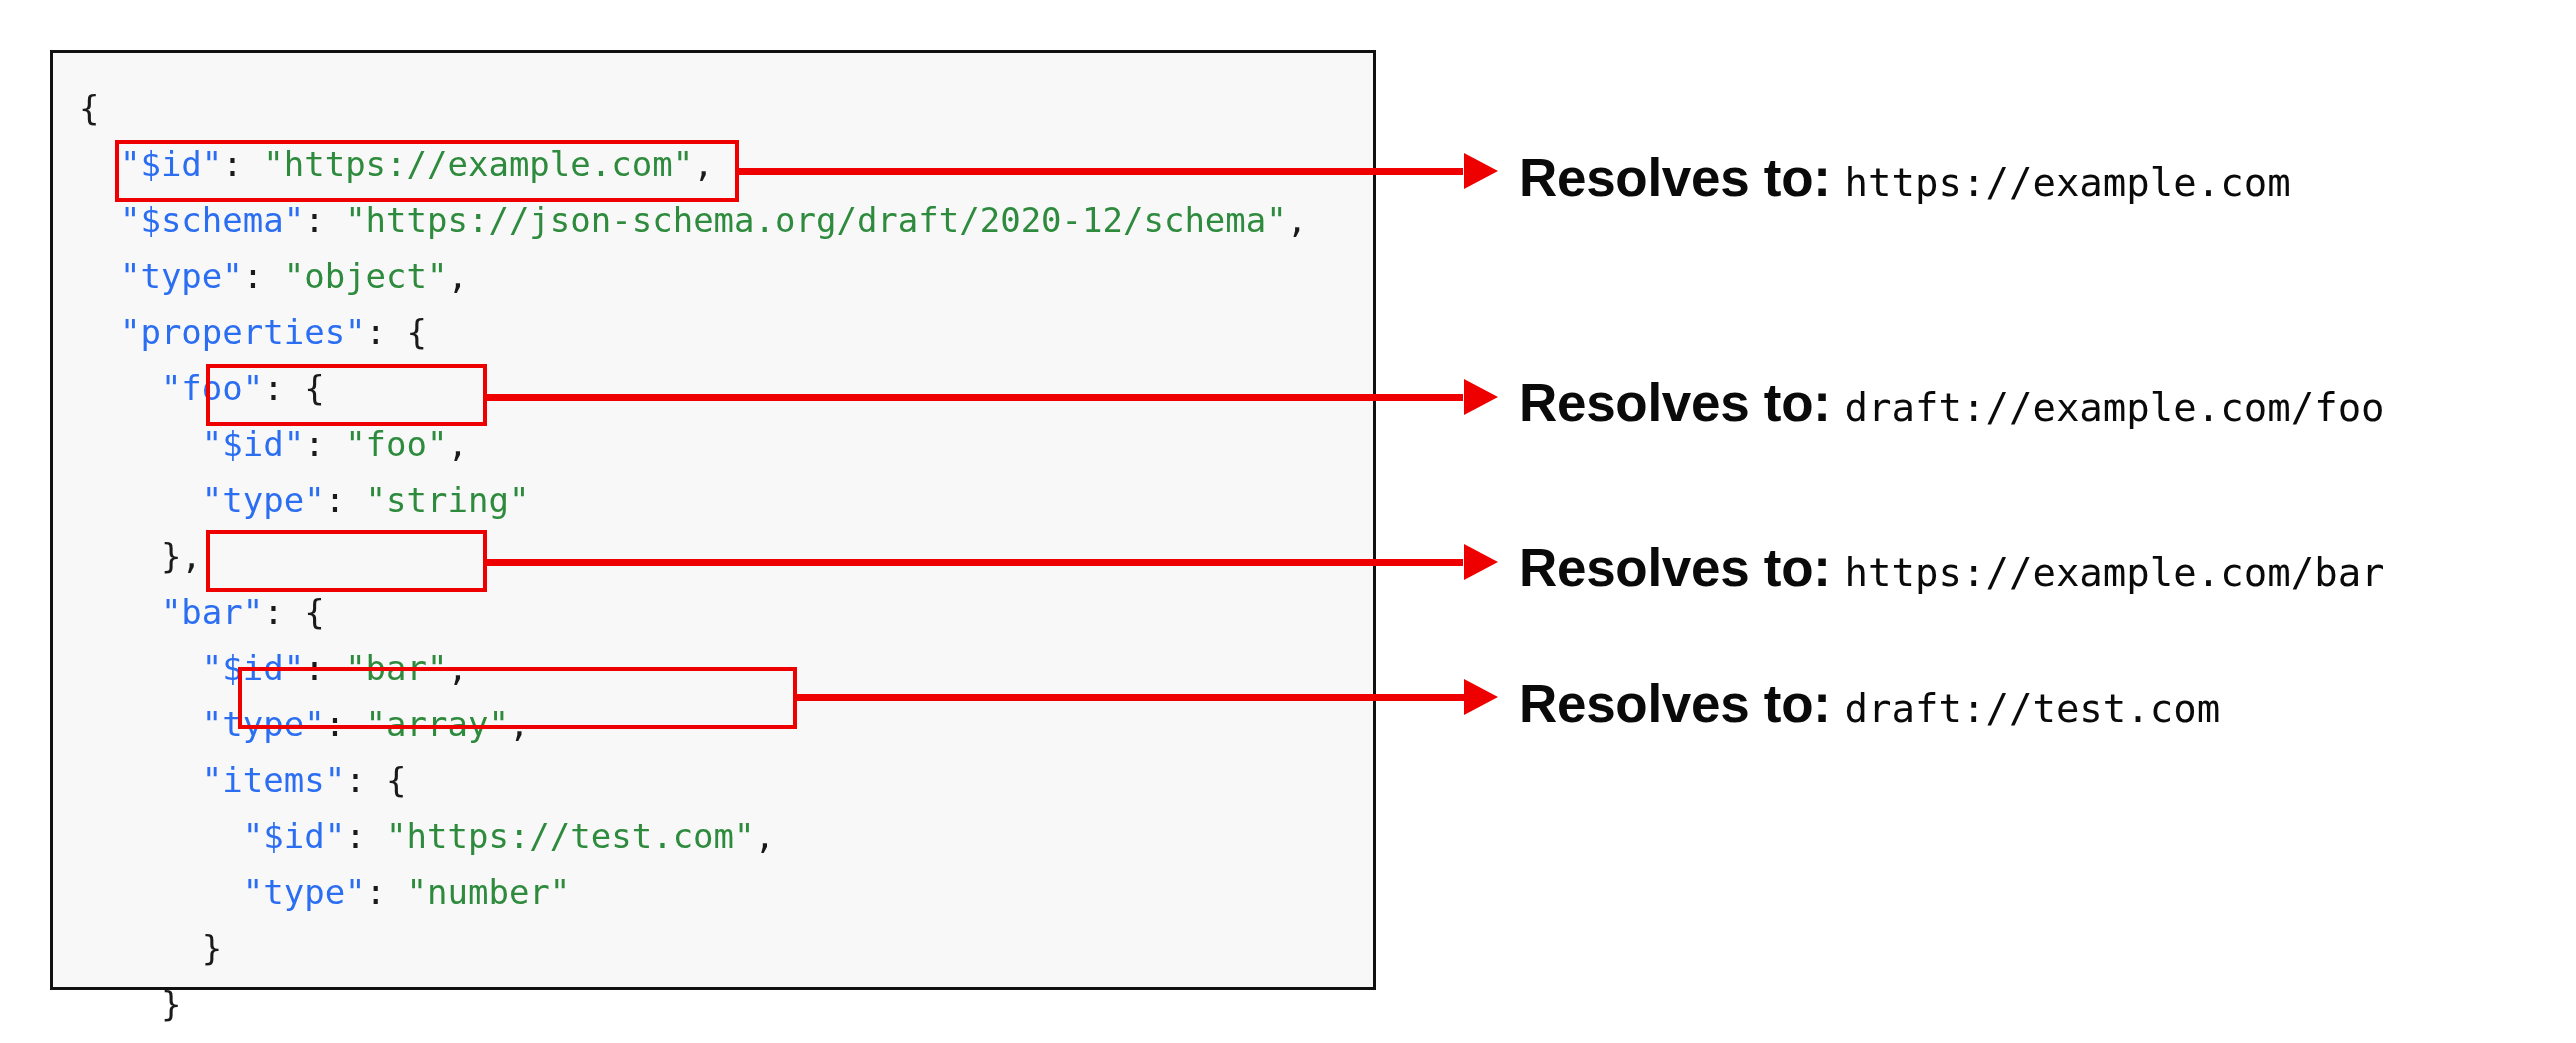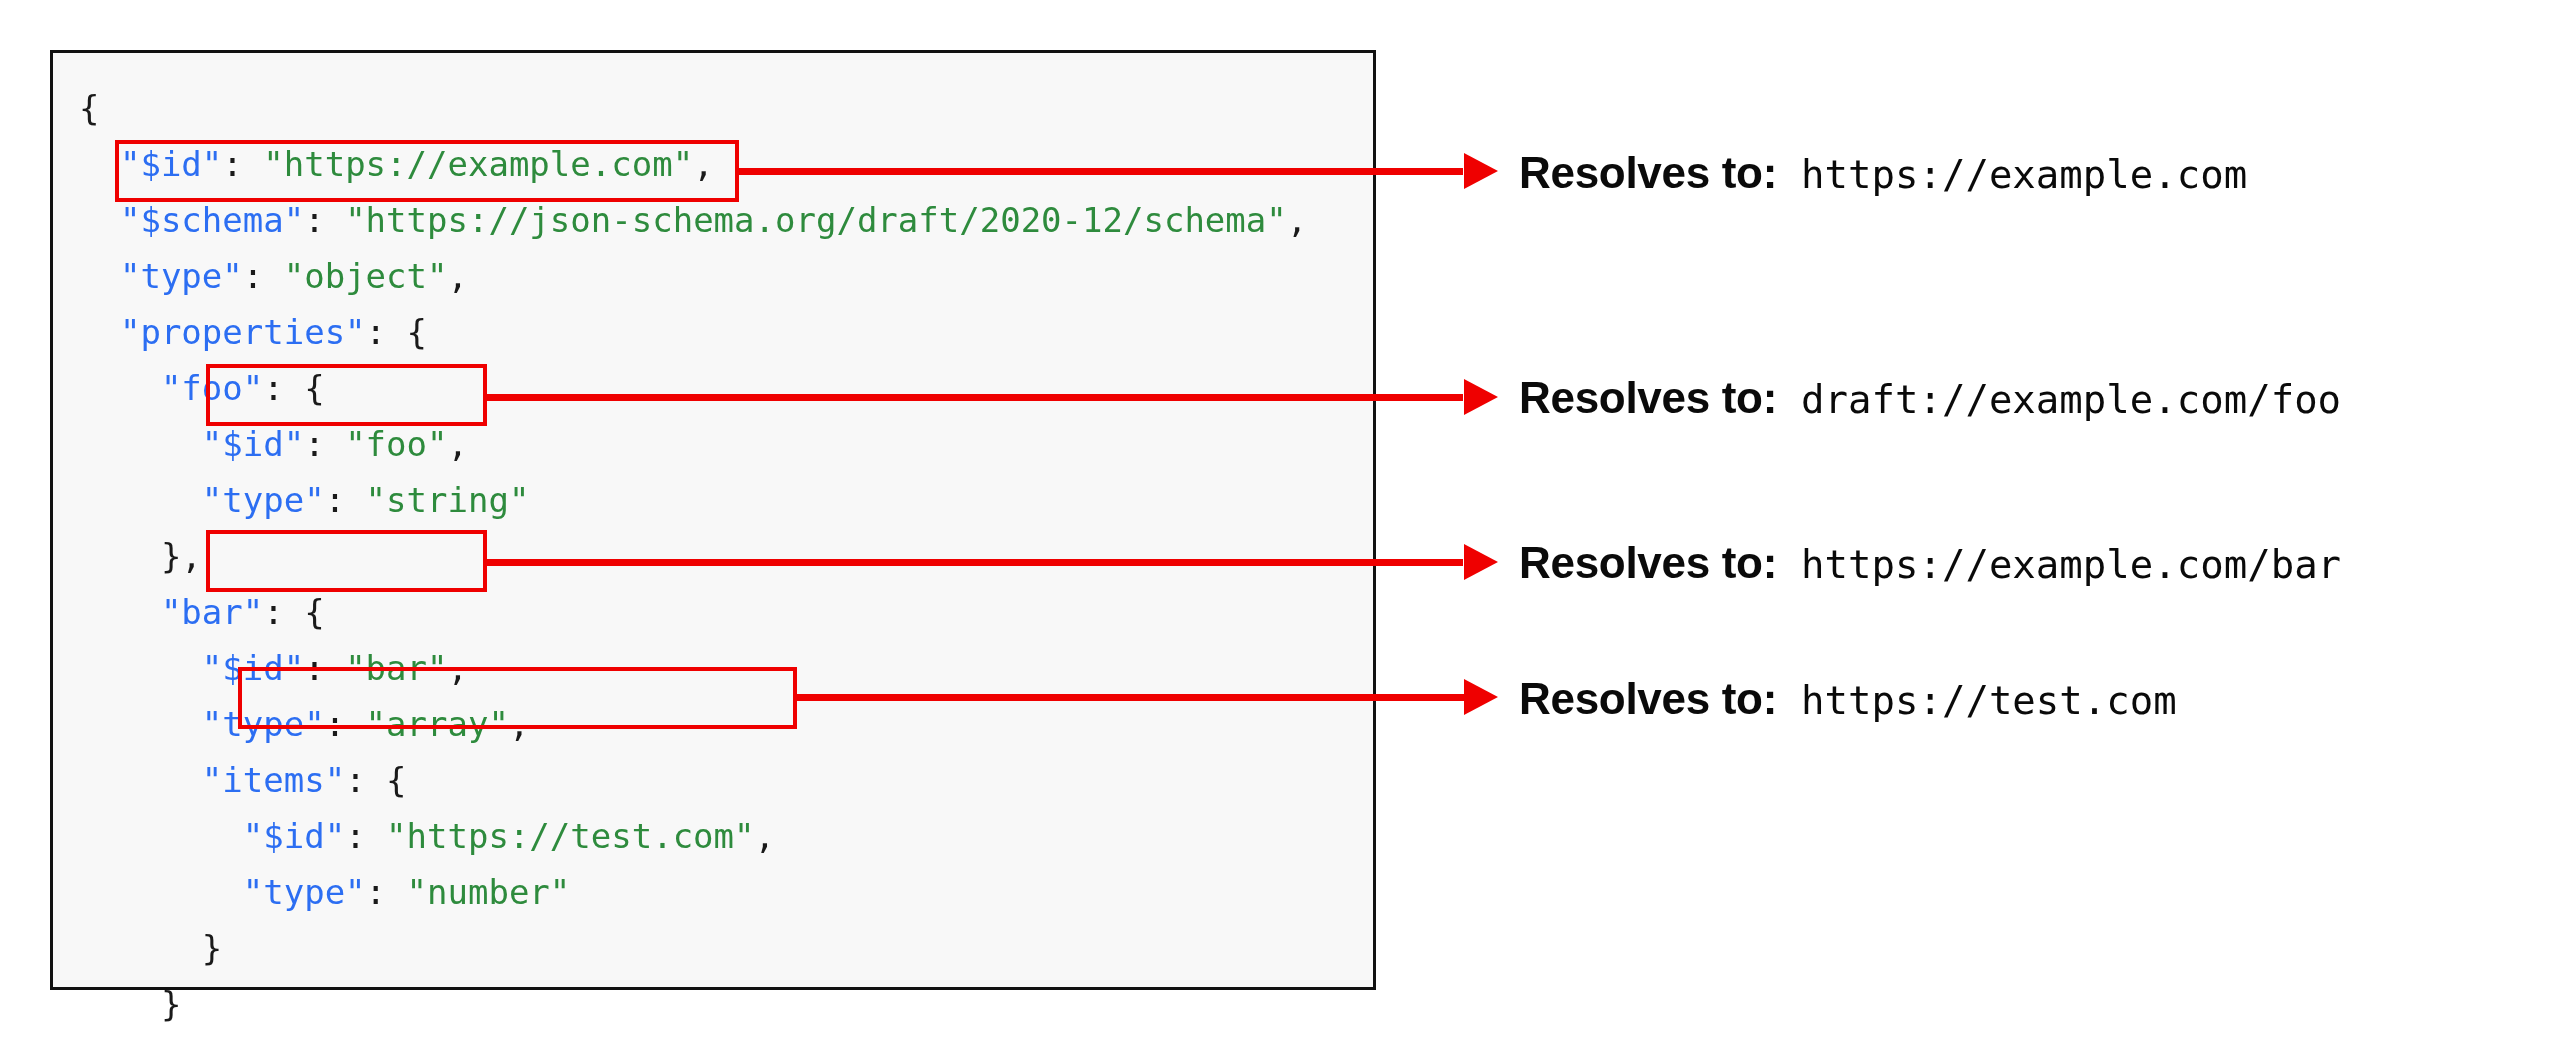--- a/index.html
+++ b/index.html
@@ -73,29 +73,29 @@
 
   
   .annot {
     position: absolute;
     white-space: nowrap;
     line-height: 1;
   }
   .annot-label {
     font-family: "Liberation Sans", sans-serif;
     font-weight: bold;
-    font-size: 44px;
+    font-size: 53px;
     color: #0a0a0a;
     letter-spacing: -0.3px;
   }
   .annot-url {
     font-family: "DejaVu Sans Mono", "Liberation Mono", monospace;
     font-size: 39px;
     color: #0a0a0a;
-    margin-left: 24px;
+    margin-left: 14px;
   }
 </style>
 </head>
 <body>
 
 <div id="code-panel">
   <div id="code-lines"><div class="code-line"><span></span><span class="tok-punc">{</span></div><div class="code-line"><span>  </span><span class="tok-key">"$id"</span><span class="tok-punc">: </span><span class="tok-str">"https://example.com"</span><span class="tok-punc">,</span></div><div class="code-line"><span>  </span><span class="tok-key">"$schema"</span><span class="tok-punc">: </span><span class="tok-str">"https://json-schema.org/draft/2020-12/schema"</span><span class="tok-punc">,</span></div><div class="code-line"><span>  </span><span class="tok-key">"type"</span><span class="tok-punc">: </span><span class="tok-str">"object"</span><span class="tok-punc">,</span></div><div class="code-line"><span>  </span><span class="tok-key">"properties"</span><span class="tok-punc">: {</span></div><div class="code-line"><span>    </span><span class="tok-key">"foo"</span><span class="tok-punc">: {</span></div><div class="code-line"><span>      </span><span class="tok-key">"$id"</span><span class="tok-punc">: </span><span class="tok-str">"foo"</span><span class="tok-punc">,</span></div><div class="code-line"><span>      </span><span class="tok-key">"type"</span><span class="tok-punc">: </span><span class="tok-str">"string"</span></div><div class="code-line"><span>    </span><span class="tok-punc">},</span></div><div class="code-line"><span>    </span><span class="tok-key">"bar"</span><span class="tok-punc">: {</span></div><div class="code-line"><span>      </span><span class="tok-key">"$id"</span><span class="tok-punc">: </span><span class="tok-str">"bar"</span><span class="tok-punc">,</span></div><div class="code-line"><span>      </span><span class="tok-key">"type"</span><span class="tok-punc">: </span><span class="tok-str">"array"</span><span class="tok-punc">,</span></div><div class="code-line"><span>      </span><span class="tok-key">"items"</span><span class="tok-punc">: {</span></div><div class="code-line"><span>        </span><span class="tok-key">"$id"</span><span class="tok-punc">: </span><span class="tok-str">"https://test.com"</span><span class="tok-punc">,</span></div><div class="code-line"><span>        </span><span class="tok-key">"type"</span><span class="tok-punc">: </span><span class="tok-str">"number"</span></div><div class="code-line"><span>      </span><span class="tok-punc">}</span></div><div class="code-line"><span>    </span><span class="tok-punc">}</span></div><div class="code-line"><span>  </span><span class="tok-punc">}</span></div></div>
 </div>
 
 <div id="overlay-layer">
@@ -107,15 +107,15 @@
     <div class="arrow-head" style="left: 1464px; top: 153px; border-left-color: rgb(239, 0, 0);"></div>
     <div class="annot" style="left: 1519px; top: 151px;"><span class="annot-label">Resolves to:</span><span class="annot-url">https://example.com</span></div>
     <div class="arrow-line" style="left: 486px; top: 394px; width: 977px; background: rgb(239, 0, 0);"></div>
     <div class="arrow-head" style="left: 1464px; top: 379px; border-left-color: rgb(239, 0, 0);"></div>
     <div class="annot" style="left: 1519px; top: 376px;"><span class="annot-label">Resolves to:</span><span class="annot-url">draft://example.com/foo</span></div>
     <div class="arrow-line" style="left: 486px; top: 559px; width: 977px; background: rgb(239, 0, 0);"></div>
     <div class="arrow-head" style="left: 1464px; top: 544px; border-left-color: rgb(239, 0, 0);"></div>
     <div class="annot" style="left: 1519px; top: 541px; text-align: right;"><span class="annot-label">Resolves to:</span><span class="annot-url">https://example.com/bar</span></div>
     <div class="arrow-line" style="left: 797px; top: 694px; width: 667px; background: rgb(239, 0, 0);"></div>
     <div class="arrow-head" style="left: 1464px; top: 679px; border-left-color: rgb(239, 0, 0);"></div>
-    <div class="annot" style="left: 1519px; top: 677px;"><span class="annot-label">Resolves to:</span><span class="annot-url">https://test.com</span></div>
+    <div class="annot" style="left: 1519px; top: 677px;"><span class="annot-label">Resolves to:</span><span class="annot-url">draft://test.com</span></div>
   </div>
 
 
 </body></html>

